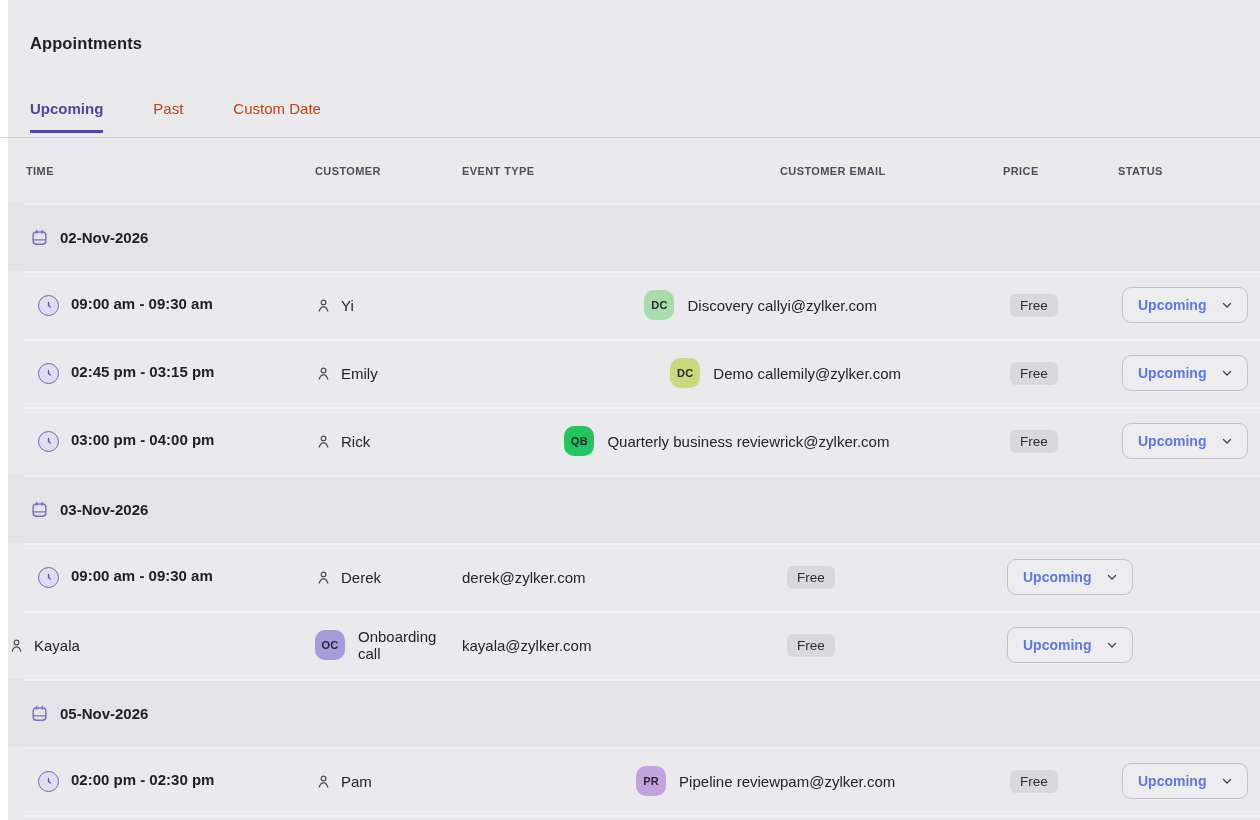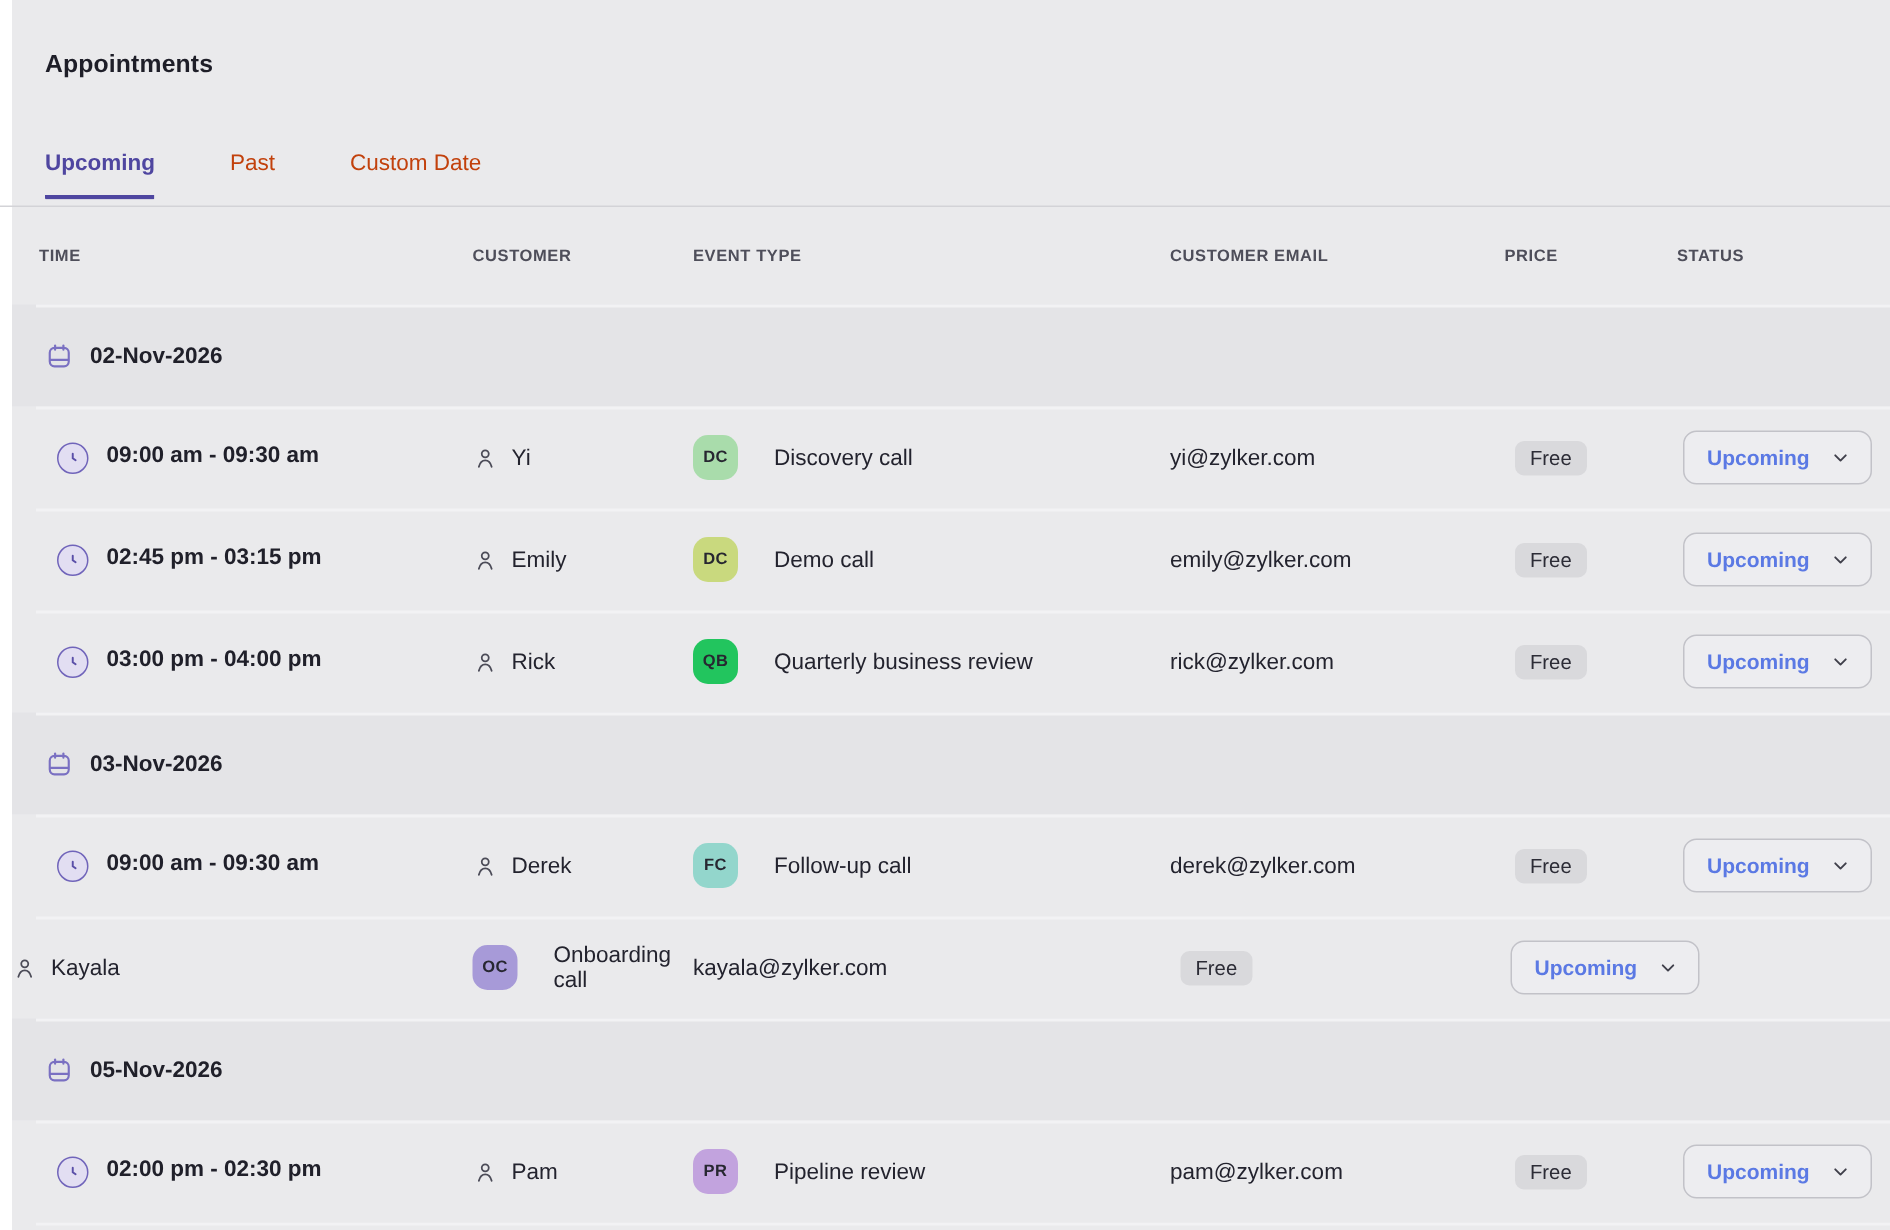--- a/index.html
+++ b/index.html
@@ -61,21 +61,21 @@
   .row { background:var(--page_bg,#eaeaec); }
   .cell-time { display:flex; gap:12px; padding-left:30px; }
   .time-text { font-size:15px; font-weight:600; color:#20202a; }
   .clock-badge {
     width:21px; height:21px; border-radius:50%;
     background:#e2def2; border:1.5px solid #7064ba;
     display:flex; align-items:center; justify-content:center; flex:0 0 auto;
   }
   .cell-customer { display:flex; align-items:center; gap:9px; }
   .customer-name, .event-name, .email-text { font-size:15px; font-weight:400; color:#23232e; }
-  .event-cell { display:flex; align-items:center; gap:24px; }
+  .event-cell { display:flex; align-items:center; gap:13px;justify-content:flex-end; }
   .event-badge {
     width:30px; height:30px; border-radius:10px; flex:0 0 auto;
     display:flex; align-items:center; justify-content:center;
     font-size:11px; font-weight:700; color:#272731; letter-spacing:.3px;
   }
   .price-badge {
     display:inline-block; margin-left:7px;
     background:var(--free_badge_bg,#d9d9dc); color:#2c2c36;
     font-size:13.5px; font-weight:500;
     padding:4px 10px; border-radius:6px;
@@ -263,24 +263,20 @@
     </div>
     <div class="cell-customer">
       <span>
         <svg width="17" height="17" viewBox="0 0 24 24" fill="none" stroke="#4c4c58" stroke-width="1.7" stroke-linecap="round">
           <circle cx="12" cy="7.8" r="3.3"></circle>
           <path d="M6 20 c1-4 3.3-6 6-6 s5 2 6 6"></path>
         </svg>
       </span>
       <span class="customer-name">Derek</span>
     </div>
-    <div class="event-cell">
-      <span class="event-badge" style="background: rgb(147, 214, 204);">FC</span>
-      <span class="event-name">Follow-up call</span>
-    </div>
     <div class="email-text">derek@zylker.com</div>
     <div>
       <span class="price-badge">Free</span>
     </div>
     <div>
       <div class="status-btn">
         <span class="status-text">Upcoming</span>
         <span>
           <svg width="14" height="14" viewBox="0 0 24 24" fill="none" stroke="#3f3f4a" stroke-width="2.2" stroke-linecap="round" stroke-linejoin="round">
             <path d="M6 9.5 L12 15.5 L18 9.5"></path>

